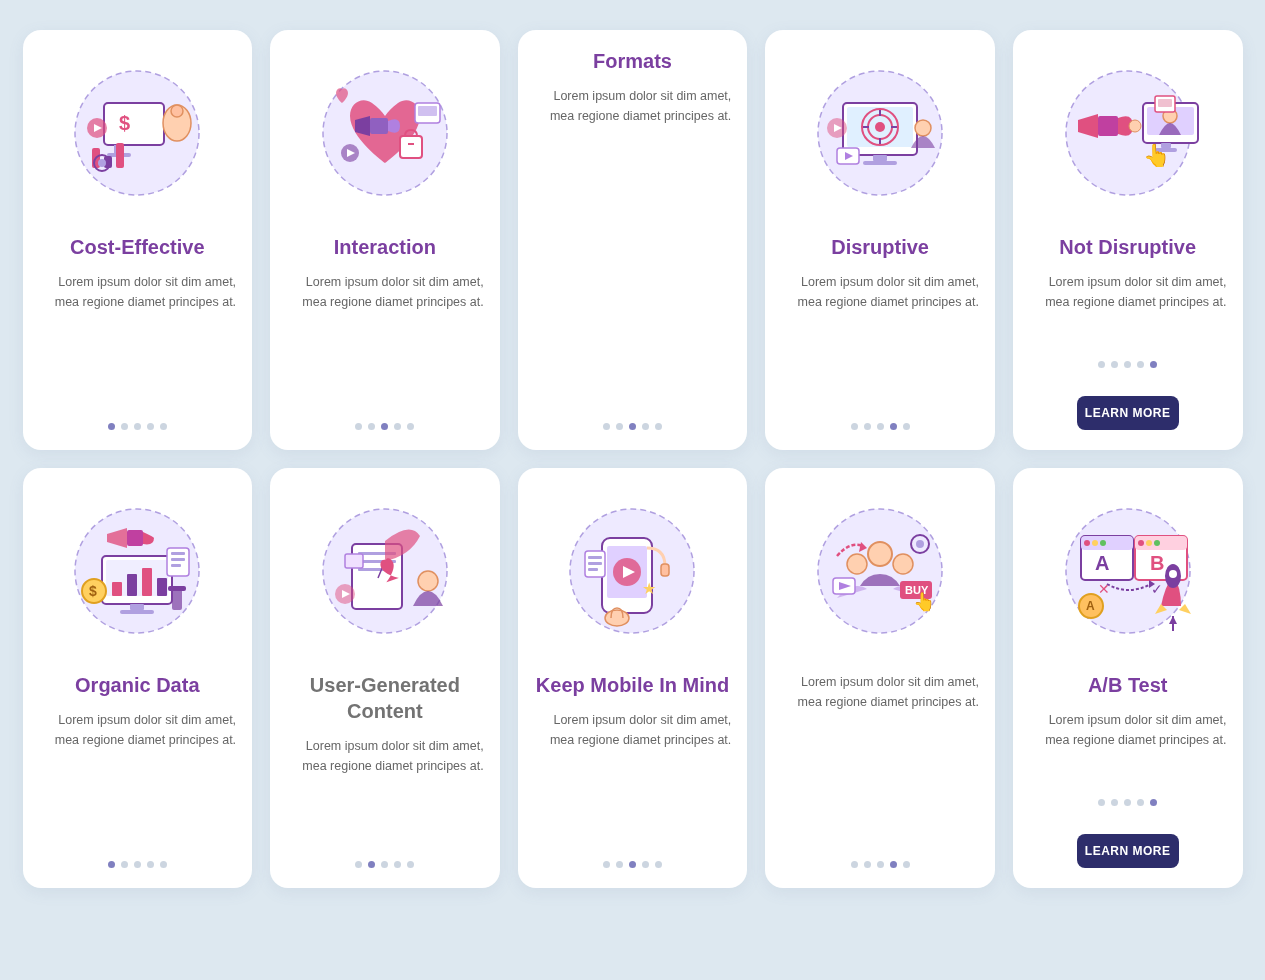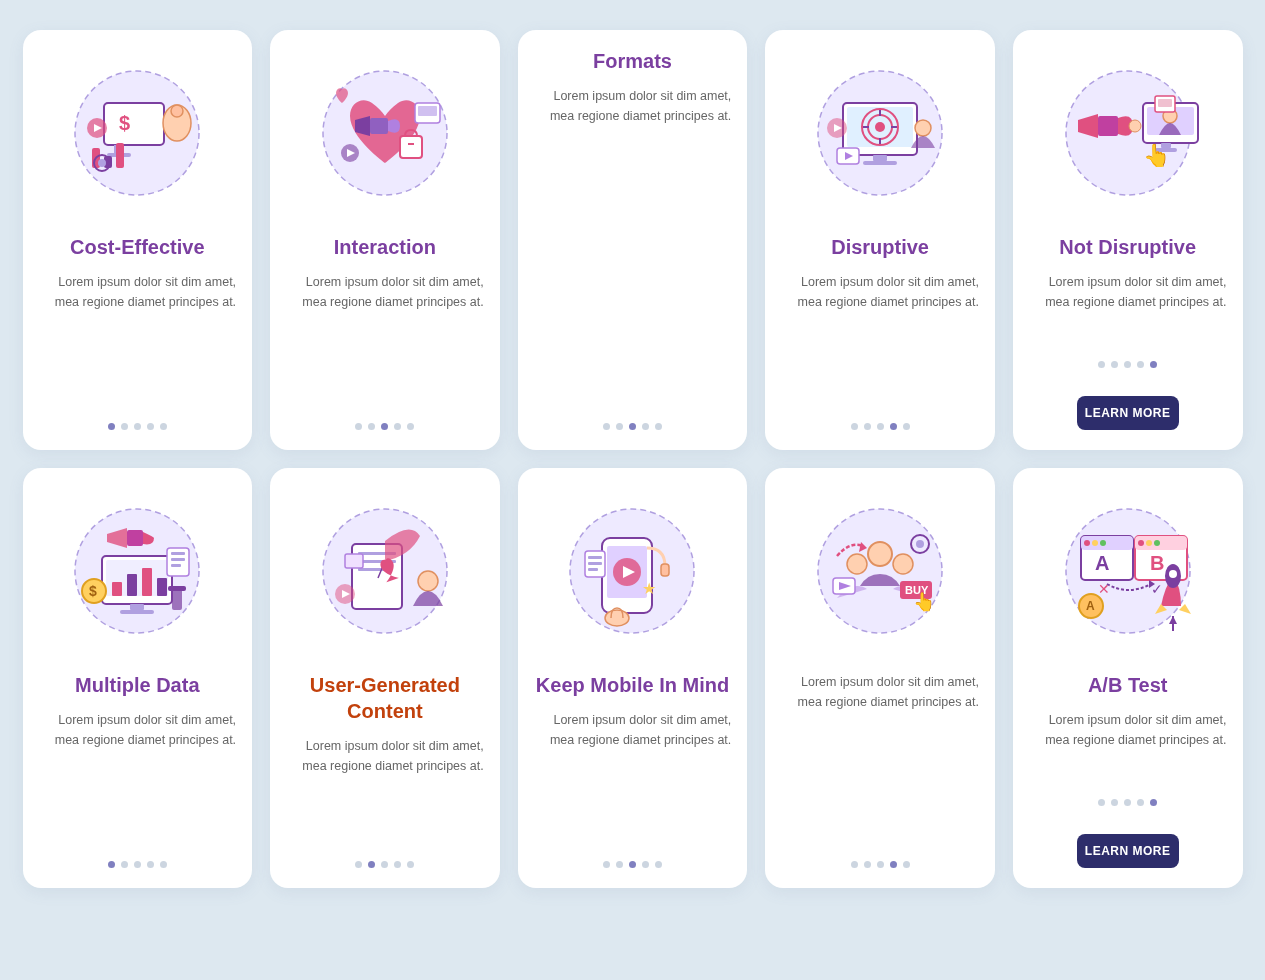--- a/index.html
+++ b/index.html
@@ -271,21 +271,21 @@
 
     <rect x="120" y="102" width="10" height="22" rx="2" fill="#7b3fa0" opacity="0.7"></rect>
     <rect x="116" y="100" width="18" height="5" rx="2" fill="#7b3fa0"></rect>
 
     <rect x="115" y="62" width="22" height="28" rx="3" fill="#fff" stroke="#b080e0" stroke-width="1.5"></rect>
     <rect x="119" y="66" width="14" height="3" rx="1" fill="#b0a0e0"></rect>
     <rect x="119" y="72" width="14" height="3" rx="1" fill="#b0a0e0"></rect>
     <rect x="119" y="78" width="10" height="3" rx="1" fill="#b0a0e0"></rect>
   </svg>
       </div>
-      <div class="card-title" style="color: rgb(123, 63, 160);">Multiple Data</div>
+      <div class="card-title" style="color: rgb(123, 63, 160);">Organic Data</div>
       <div class="card-desc">Lorem ipsum dolor sit dim amet, mea regione diamet principes at.</div>
       <div class="dots">
         <div class="dot active"></div>
         <div class="dot"></div>
         <div class="dot"></div>
         <div class="dot"></div>
         <div class="dot"></div>
       </div>
     </div>
     <div class="card">
@@ -305,21 +305,21 @@
 
     <circle cx="128" cy="95" r="10" fill="#ffd0b0" stroke="#e09060" stroke-width="1.5"></circle>
     <path d="M113 120 Q120 105 128 105 Q136 105 143 120Z" fill="#7b3fa0" opacity="0.7"></path>
 
     <circle cx="45" cy="108" r="10" fill="#e05080" opacity="0.5"></circle>
     <polygon points="42,104 42,112 50,108" fill="#fff"></polygon>
 
     <rect x="45" y="68" width="18" height="14" rx="2" fill="#f0e0ff" stroke="#b080e0" stroke-width="1.5"></rect>
   </svg>
       </div>
-      <div class="card-title" style="color: #c2410c;">User-Generated Content</div>
+      <div class="card-title" style="color: #737373;">User-Generated Content</div>
       <div class="card-desc">Lorem ipsum dolor sit dim amet, mea regione diamet principes at.</div>
       <div class="dots">
         <div class="dot"></div>
         <div class="dot active"></div>
         <div class="dot"></div>
         <div class="dot"></div>
         <div class="dot"></div>
       </div>
     </div>
     <div class="card">

